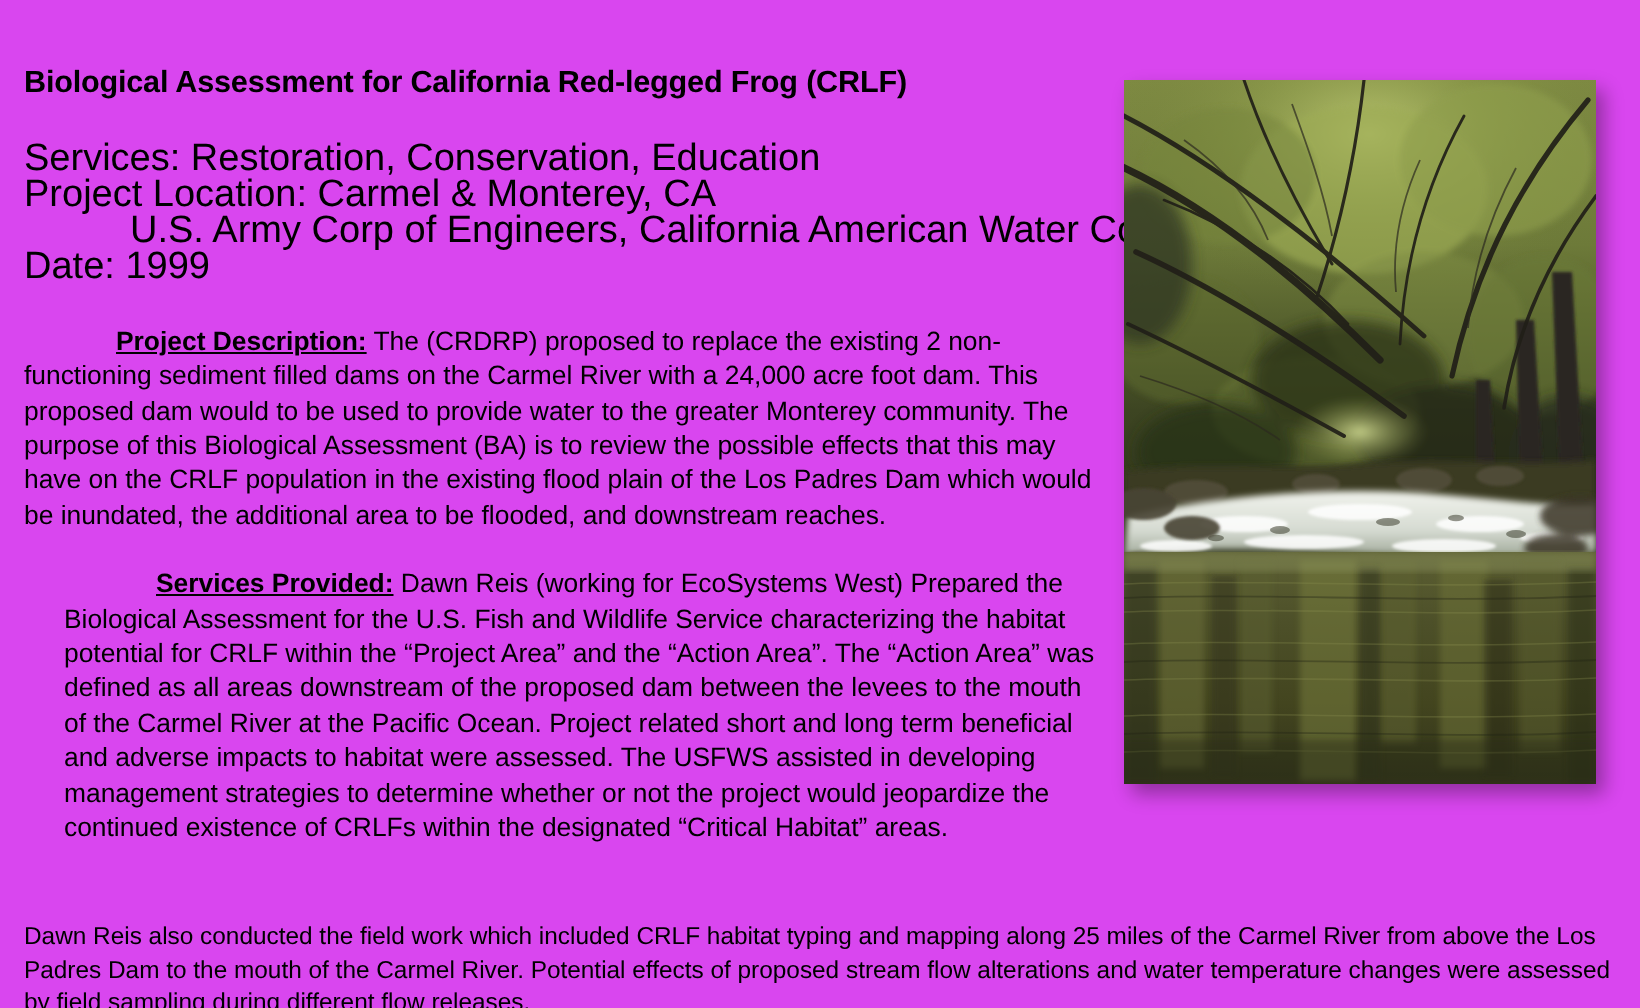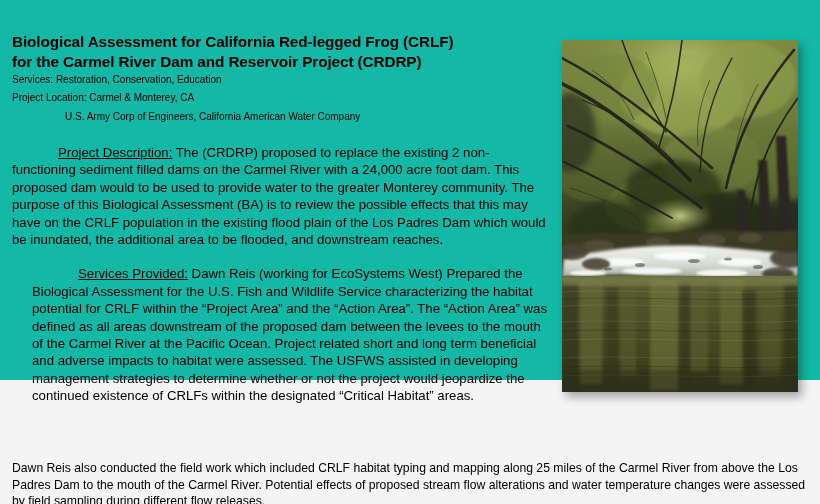--- a/index.html
+++ b/index.html
@@ -12,59 +12,60 @@
     background: #f4f4f4;
     font-family: "Liberation Sans", sans-serif;
     color: #000000;
     overflow: hidden;
     position: relative;
   }
 
   #page {
     position: relative;
     width: 820px;
-    height: 380px;
-    background: #14b8a6;
+    height: 504px;
+    background: #d946ef;
   }
 
   
   #text-column {
     position: absolute;
     left: 12px;
     top: 32px;
     width: 540px;
   }
 
   .doc-title {
     font-size: 15.3px;
     font-weight: bold;
     line-height: 19.5px;
     letter-spacing: -0.1px;
     margin: 0;
   }
 
   .meta-block {
-    font-size: 10px;
+    margin-top: 19px;
+    font-size: 19px;
     line-height: 18.3px;
   }
   .meta-line {
     white-space: pre;
   }
   .meta-line.indented {
     padding-left: 53px;
   }
 
   .section {
     margin-top: 18px;
     font-size: 13.2px;
     line-height: 17.4px;
     text-align: left;
   }
   .section-label {
-    font-weight: normal;
+    font-weight: bold;
     text-decoration: underline;
     padding-left: 46px;
   }
   .section-body {
     
   }
 
   #services-section {
     margin-top: 17px;
     margin-left: 20px;
@@ -98,27 +99,27 @@
 </style>
 </head>
 <body>
 
 <div id="page">
 
   <div id="text-column">
 
     <h1 class="doc-title">
       <span>Biological Assessment for California Red-legged Frog (CRLF)</span><br>
-      <span>for the Carmel River Dam and Reservoir Project (CRDRP)</span>
     </h1>
 
     <div class="meta-block">
       <div class="meta-line">Services: Restoration, Conservation, Education</div>
       <div class="meta-line">Project Location: Carmel &amp; Monterey, CA</div>
       <div class="meta-line indented">U.S. Army Corp of Engineers, California American Water Company</div>
+      <div class="meta-line">Date: 1999</div>
     </div>
 
     <p class="section" id="project-description-section"><span class="section-label">Project Description:</span><span class="section-body">  The (CRDRP) proposed to replace the existing 2 non-functioning sediment filled dams on the Carmel River with a 24,000 acre foot dam. This proposed dam would to be used to provide water to the greater Monterey community. The purpose of this Biological Assessment (BA) is to review the possible effects that this may have on the CRLF population in the existing flood plain of the Los Padres Dam which would be inundated, the additional area to be flooded, and downstream reaches.</span></p>
 
     <p class="section" id="services-section"><span class="section-label">Services Provided:</span><span class="section-body">  Dawn Reis (working for EcoSystems West) Prepared the Biological Assessment for the U.S. Fish and Wildlife Service characterizing the habitat potential for CRLF within the “Project Area” and the “Action Area”. The “Action Area” was defined as all areas downstream of the proposed dam between the levees to the mouth of the Carmel River at the Pacific Ocean. Project related short and long term beneficial and adverse impacts to habitat were assessed. The USFWS assisted in developing management strategies to determine whether or not the project would jeopardize the continued existence of CRLFs within the designated “Critical Habitat” areas.</span></p>
 
   </div>
 
   <p id="closing-paragraph">Dawn Reis also conducted the field work which included CRLF habitat typing and mapping along 25 miles of the Carmel River from above the Los Padres Dam to the mouth of the Carmel River. Potential effects of proposed stream flow alterations and water temperature changes were assessed by field sampling during different flow releases.</p>
 

